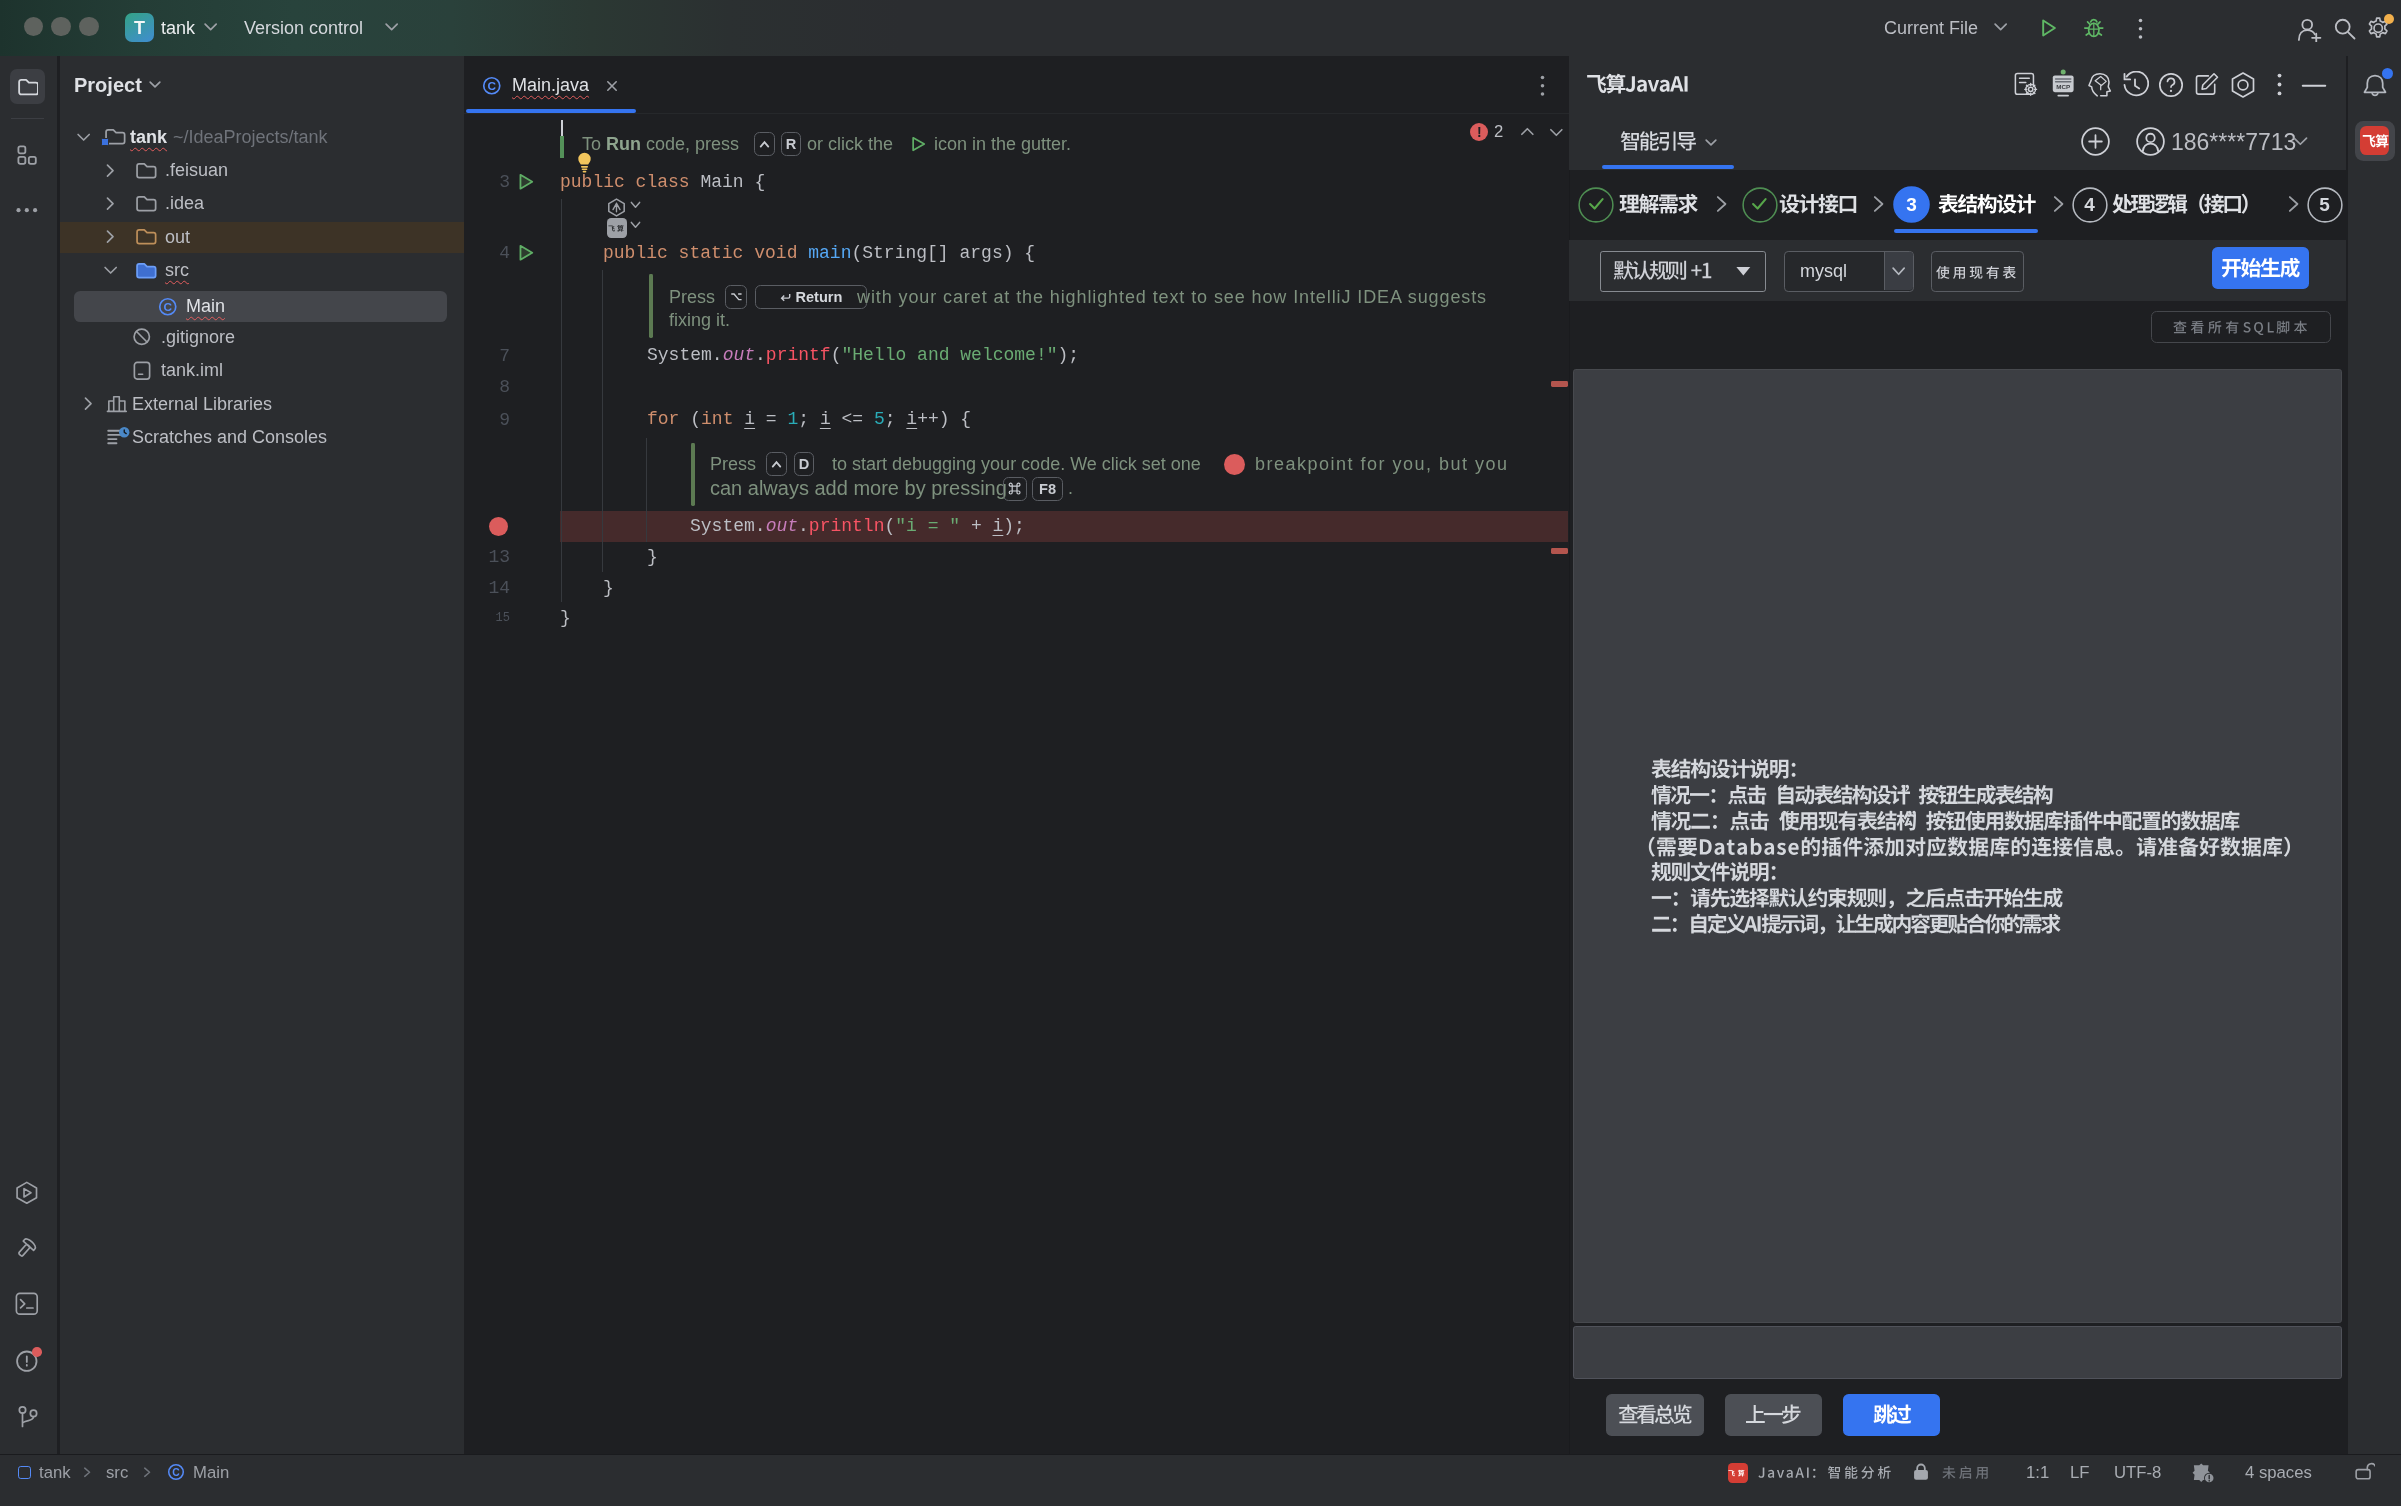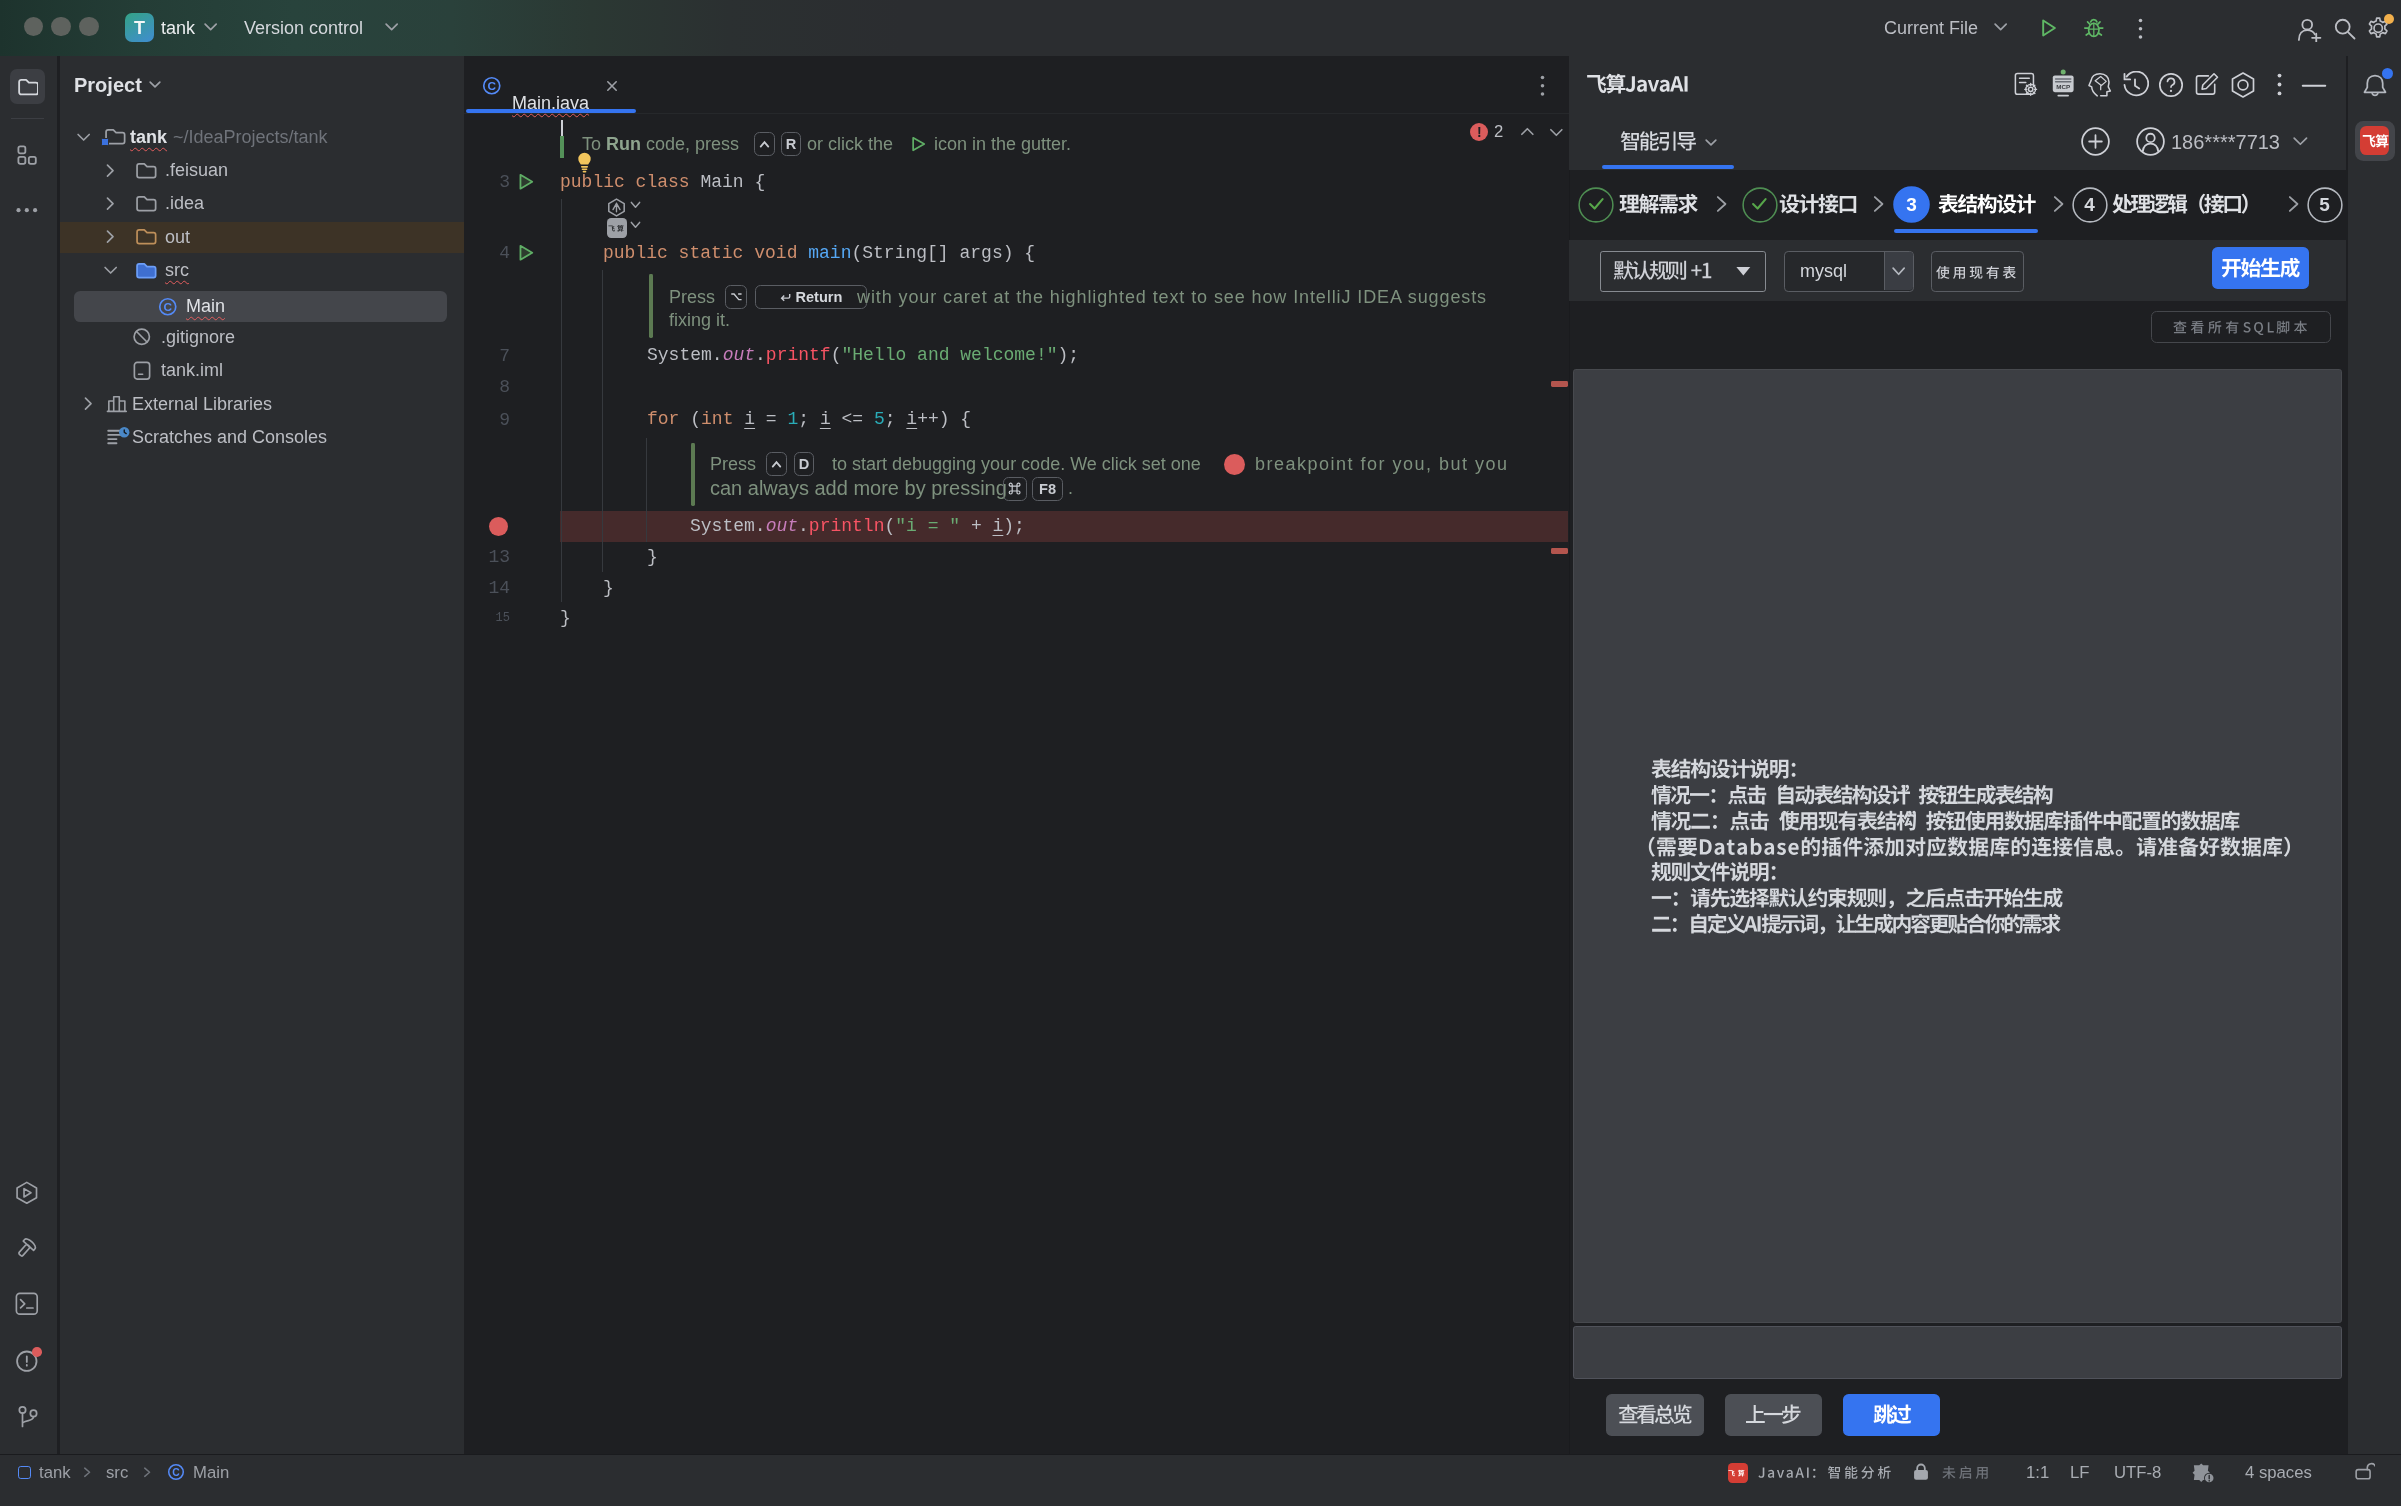--- a/index.html
+++ b/index.html
@@ -167,21 +167,21 @@
     <circle cx="9" cy="9" r="7.5" fill="#4A88C7" stroke="none"></circle>
     <path d="M9 5.5 V9 l2.8 2" stroke="#15191d" stroke-width="2"></path>
   </svg>
 <div style="position:absolute;left:132px;top:424px;font-family:'Liberation Sans',sans-serif;font-size:18px;font-weight:400;color:#BCBEC4;letter-spacing:0;white-space:pre;line-height:26px;">Scratches and Consoles</div>
 <div class="" style="position:absolute;left:464px;top:56px;width:1105px;height:1398px;background:#1E1F22"></div>
 <div class="" style="position:absolute;left:464px;top:113px;width:1105px;height:1.4px;background:#26282B"></div>
 <svg style="position:absolute;left:482px;top:76px" width="19.5" height="19.5" viewBox="0 0 28 28" fill="none" stroke="#548AF7" stroke-width="2.4" stroke-linecap="round" stroke-linejoin="round">
     <circle cx="14" cy="14" r="11.5" stroke="#548AF7"></circle>
     <text x="14" y="20" font-size="17" font-weight="bold" fill="#548AF7" stroke="none" text-anchor="middle" font-family="Liberation Sans">C</text>
   </svg>
-<div style="position:absolute;left:512px;top:90px;font-family:'Liberation Sans',sans-serif;font-size:18px;font-weight:400;color:#DFE1E5;letter-spacing:0;white-space:pre;line-height:26px;"><span class="sq">Main.java</span></div>
+<div style="position:absolute;left:512px;top:72px;font-family:'Liberation Sans',sans-serif;font-size:18px;font-weight:400;color:#DFE1E5;letter-spacing:0;white-space:pre;line-height:26px;"><span class="sq">Main.java</span></div>
 <svg style="position:absolute;left:605px;top:79px" width="14" height="14" viewBox="0 0 20 20" fill="none" stroke="#9DA0A6" stroke-width="2.3" stroke-linecap="round" stroke-linejoin="round">
     <path d="M4 4 L16 16 M16 4 L4 16"></path>
   </svg>
 <div class="" style="position:absolute;left:466px;top:109px;width:170px;height:4.2px;background:#3574F0;border-radius:2.1px"></div>
 <svg style="position:absolute;left:1537px;top:74px" width="11" height="23.6" viewBox="0 0 16 34" fill="none" stroke="none" stroke-width="0" stroke-linecap="round" stroke-linejoin="round">
     <circle cx="8" cy="5" r="2.6" fill="#9DA0A6"></circle>
     <circle cx="8" cy="17" r="2.6" fill="#9DA0A6"></circle>
     <circle cx="8" cy="29" r="2.6" fill="#9DA0A6"></circle>
   </svg>
 <div class="" style="position:absolute;left:1470px;top:123px;width:18px;height:18px;border-radius:50%;background:#DB5C5C"></div>
@@ -363,21 +363,21 @@
 <div class="" style="position:absolute;left:1602px;top:165px;width:132px;height:4.2px;background:#3574F0;border-radius:2.1px"></div>
 <svg style="position:absolute;left:2080px;top:126px" width="31" height="31" viewBox="0 0 44 44" fill="none" stroke="#CED0D6" stroke-width="2.5" stroke-linecap="round" stroke-linejoin="round">
     <circle cx="22" cy="22" r="19"></circle>
     <path d="M22 13 v18 M13 22 h18"></path>
   </svg>
 <svg style="position:absolute;left:2135px;top:126px" width="31" height="31" viewBox="0 0 44 44" fill="none" stroke="#CED0D6" stroke-width="2.5" stroke-linecap="round" stroke-linejoin="round">
     <circle cx="22" cy="22" r="19"></circle>
     <circle cx="22" cy="17" r="6"></circle>
     <path d="M11 36 c1-8 5-11 11-11 c6 0 10 3 11 11"></path>
   </svg>
-<div style="position:absolute;left:2171px;top:129px;font-family:'Liberation Sans',sans-serif;font-size:20px;font-weight:400;color:#BCBEC4;letter-spacing:0;white-space:pre;line-height:26px;">186****7713</div>
+<div style="position:absolute;left:2171px;top:129px;font-family:'Liberation Sans',sans-serif;font-size:23px;font-weight:400;color:#BCBEC4;letter-spacing:0;white-space:pre;line-height:26px;">186****7713</div>
 <svg style="position:absolute;left:2292px;top:136px" width="16.7" height="11" viewBox="0 0 24 16" fill="none" stroke="#9DA0A6" stroke-width="2.5" stroke-linecap="round" stroke-linejoin="round">
     <path d="M3 3 L12 12 L21 3"></path>
   </svg>
 <svg style="position:absolute;left:1577px;top:186px" width="38" height="38" viewBox="0 0 54 54" fill="none" stroke="#4E8D52" stroke-width="2.2" stroke-linecap="round" stroke-linejoin="round">
     <circle cx="27" cy="27" r="24" fill="none"></circle>
   </svg>
 <svg style="position:absolute;left:1588px;top:197px" width="16.7" height="14" viewBox="0 0 24 20" fill="none" stroke="#57A64A" stroke-width="3" stroke-linecap="round" stroke-linejoin="round">
     <path d="M3 10 L9.5 16.5 L21 3"></path>
   </svg>
 <svg style="position:absolute;left:1619px;top:192px;overflow:visible" width="78" height="26" fill="#DFE1E5" viewBox="0 0 112 37">

